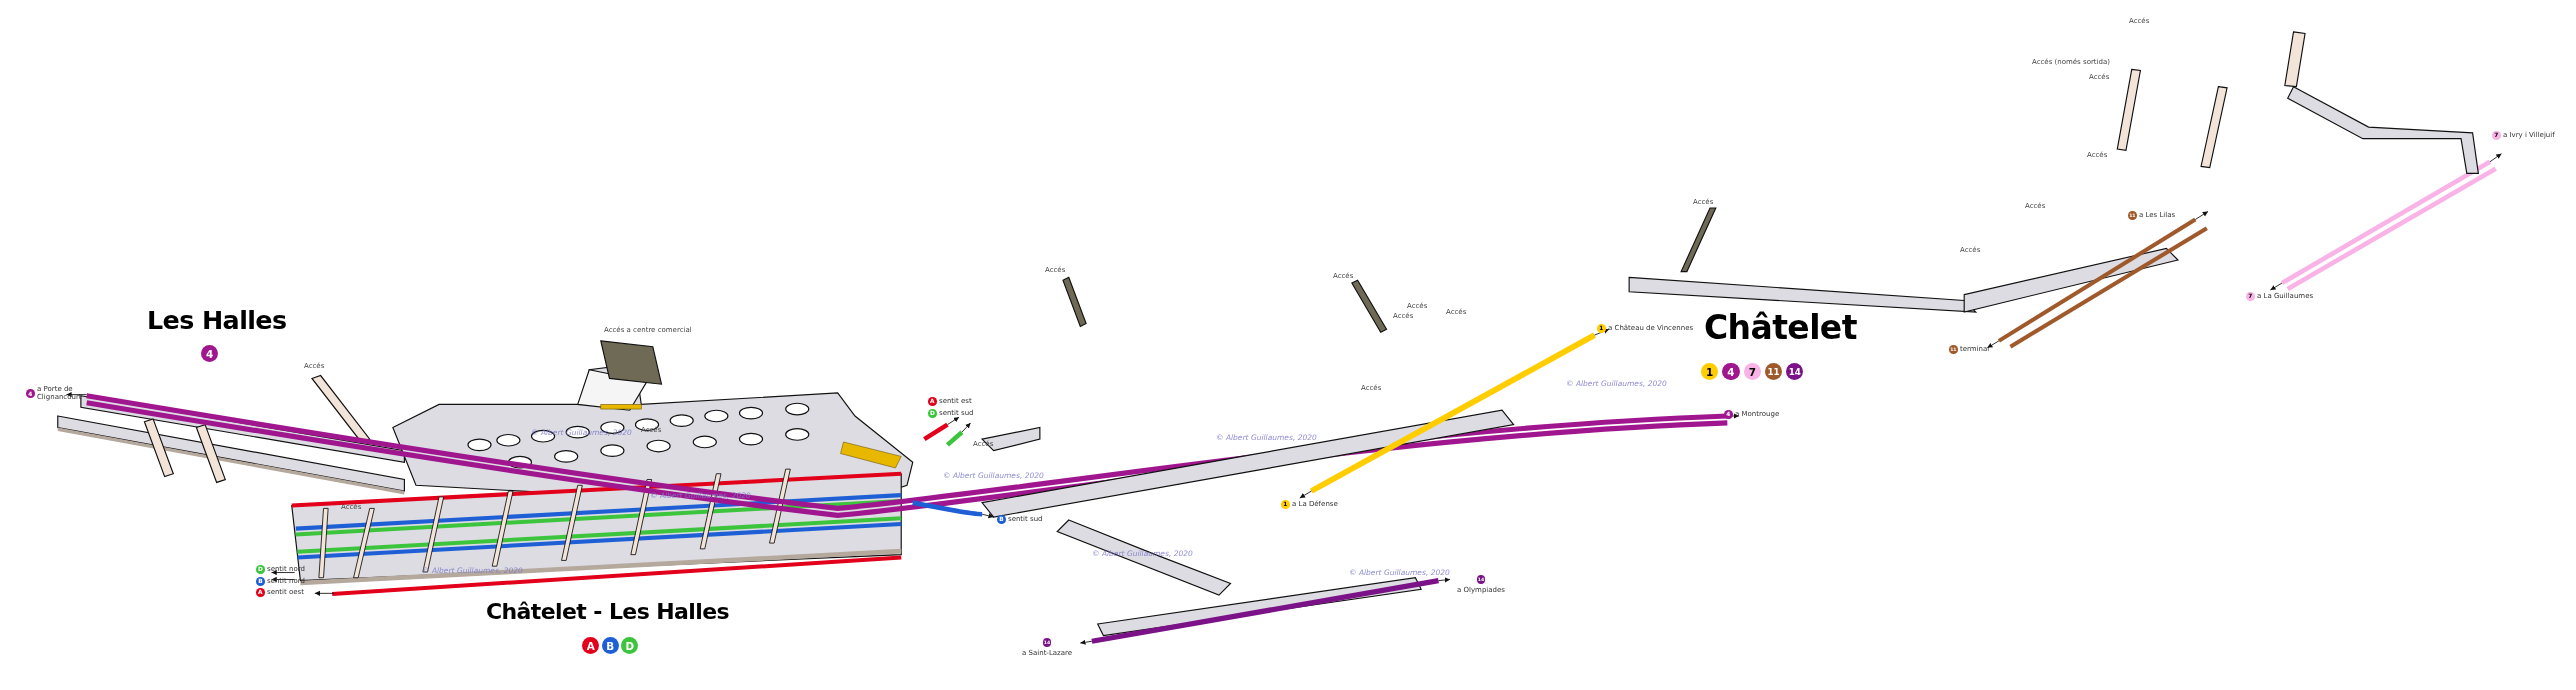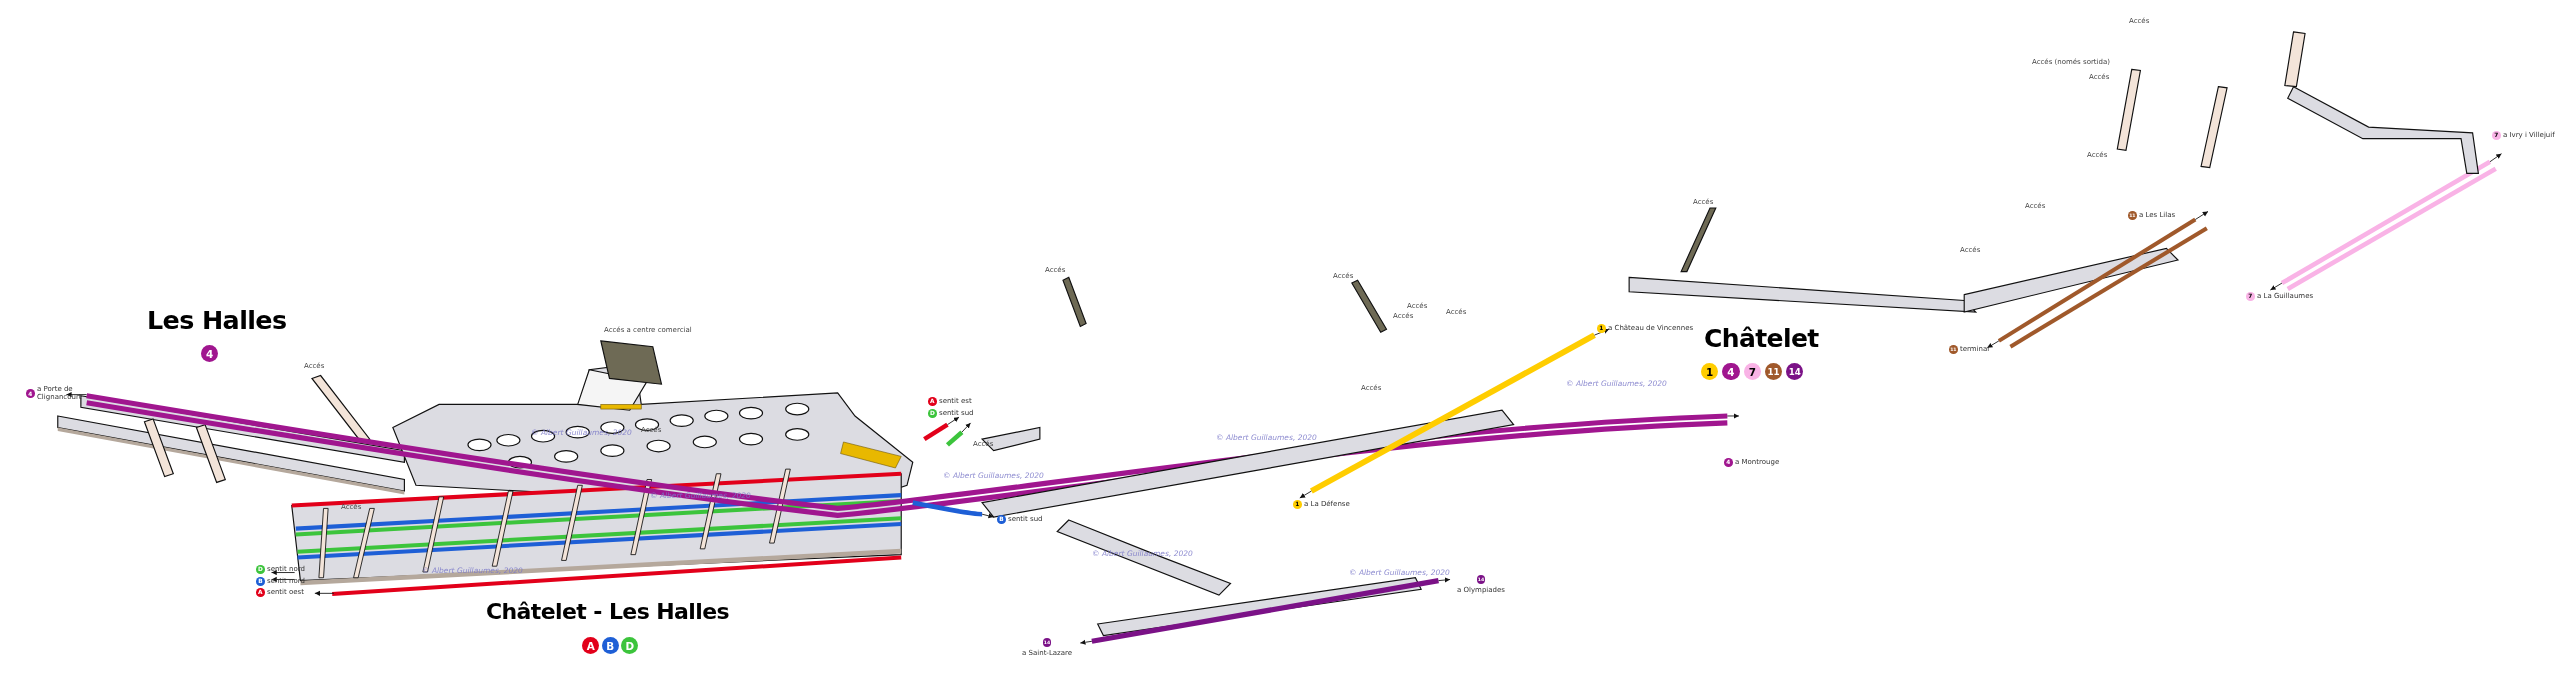--- a/index.html
+++ b/index.html
@@ -146,21 +146,21 @@
   <div class="badge" style="background:#a0168f">4</div>
 </div>
 
 <div class="title" style="left:486px;top:599px;font-size:22px;">Châtelet - Les Halles</div>
 <div class="badges" style="left:582px;top:637px;gap:2.3px;">
   <div class="badge" style="background:#e2001a">A</div>
   <div class="badge" style="background:#1e5fd6">B</div>
   <div class="badge" style="background:#3cc43c">D</div>
 </div>
 
-<div class="title" style="left:1704px;top:324px;font-size:25px;">Châtelet</div>
+<div class="title" style="left:1704px;top:308px;font-size:33px;">Châtelet</div>
 <div class="badges" style="left:1701px;top:363px;gap:4px;">
   <div class="badge dark" style="background:#ffcd00">1</div>
   <div class="badge" style="background:#a0168f">4</div>
   <div class="badge dark" style="background:#f9b3e6">7</div>
   <div class="badge" style="background:#a0592b;font-size:8.7px;">11</div>
   <div class="badge" style="background:#7b1287;font-size:8.7px;">14</div>
 </div>
 
 <div class="lbl" style="left:26px;top:386px;">
   <span class="mini" style="background:#a0168f">4</span>
@@ -188,25 +188,25 @@
     <span>sentit sud</span>
   </div>
 <div class="lbl" style="left:997px;top:515px;">
     <span class="mini" style="background:#1e5fd6">B</span>
     <span>sentit sud</span>
   </div>
 <div class="lbl" style="left:1597px;top:324px;">
     <span class="mini dark" style="background:#ffcd00">1</span>
     <span>a Château de Vincennes</span>
   </div>
-<div class="lbl" style="left:1281px;top:500px;margin-left:12px;">
+<div class="lbl" style="left:1281px;top:500px;">
     <span class="mini dark" style="background:#ffcd00">1</span>
     <span>a La Défense</span>
   </div>
-<div class="lbl" style="left:1724px;top:410px;margin-top:48px;">
+<div class="lbl" style="left:1724px;top:410px;">
     <span class="mini" style="background:#a0168f">4</span>
     <span>a Montrouge</span>
   </div>
 <div class="lbl" style="left:1457px;top:575px;flex-direction:column;">
     <span class="mini" style="background:#7b1287;font-size:4.6px;">14</span>
     <span>a Olympiades</span>
   </div>
 <div class="lbl" style="left:1022px;top:638px;flex-direction:column;">
     <span class="mini" style="background:#7b1287;font-size:4.6px;">14</span>
     <span>a Saint-Lazare</span>

